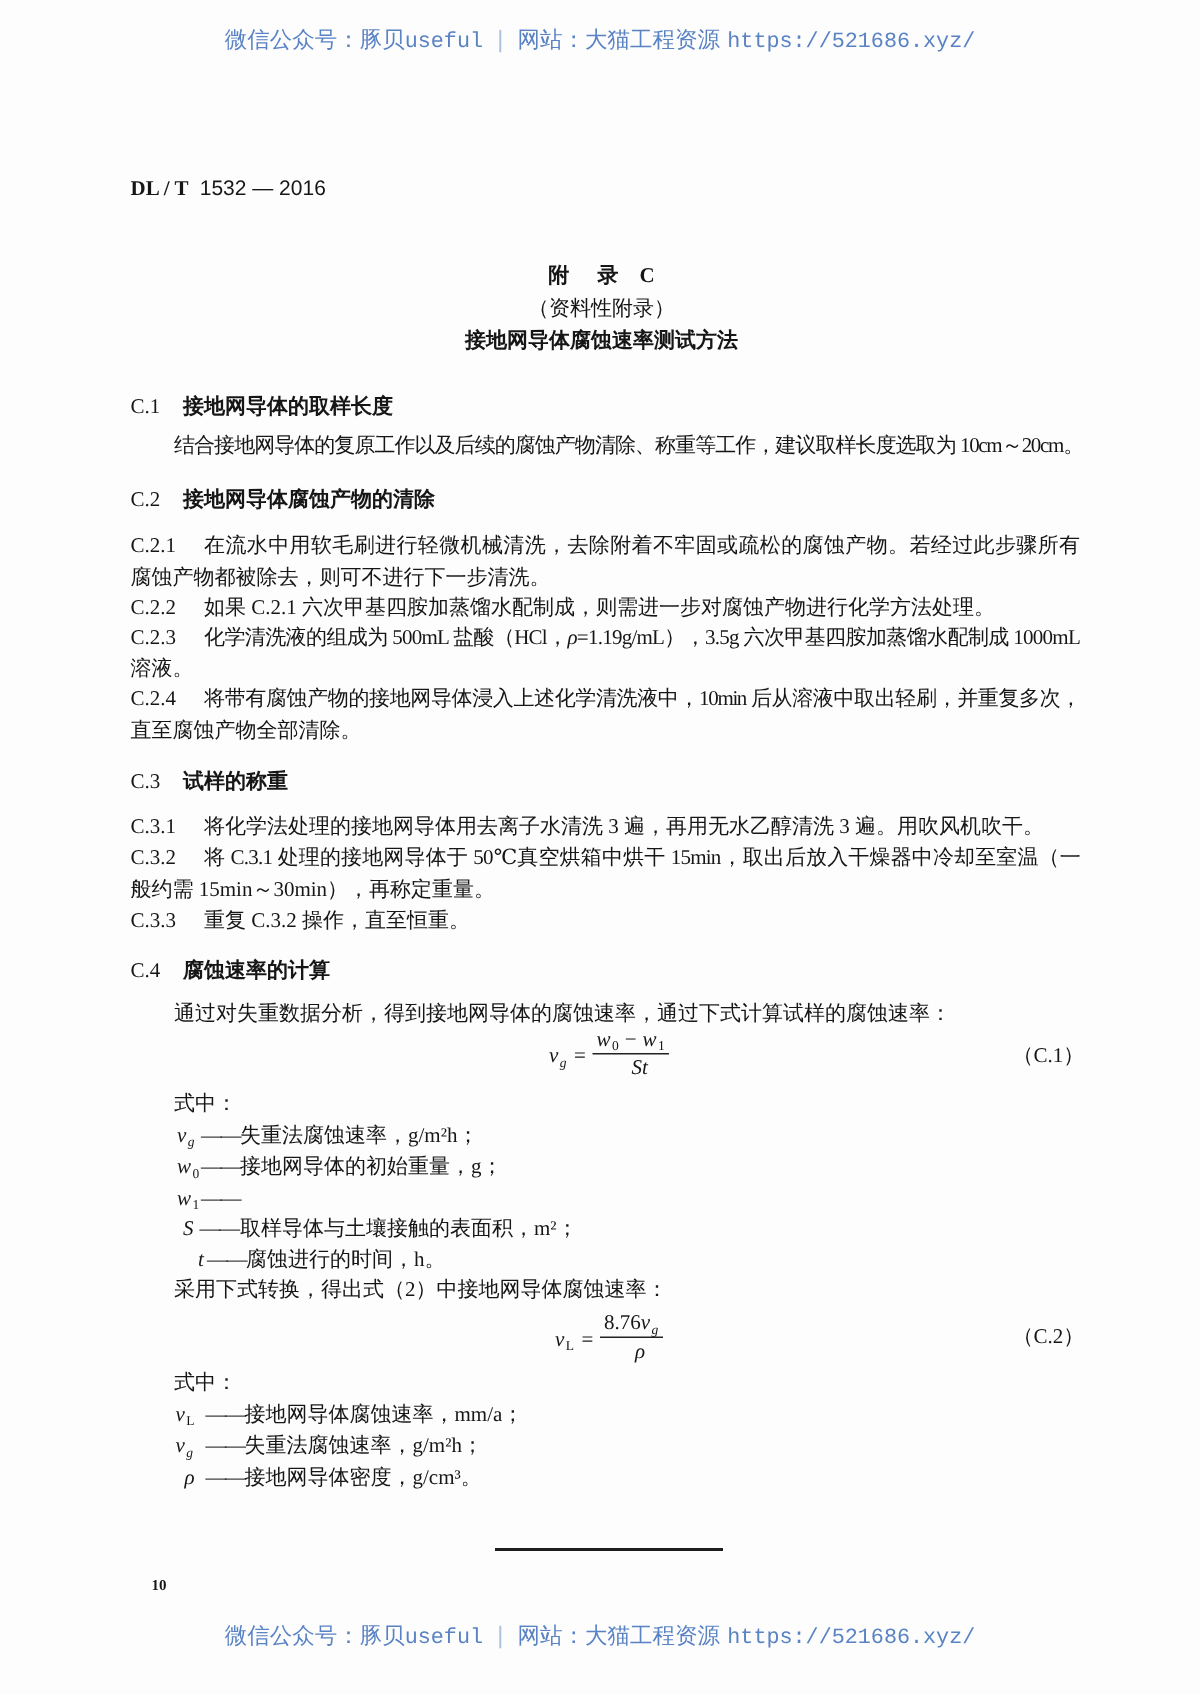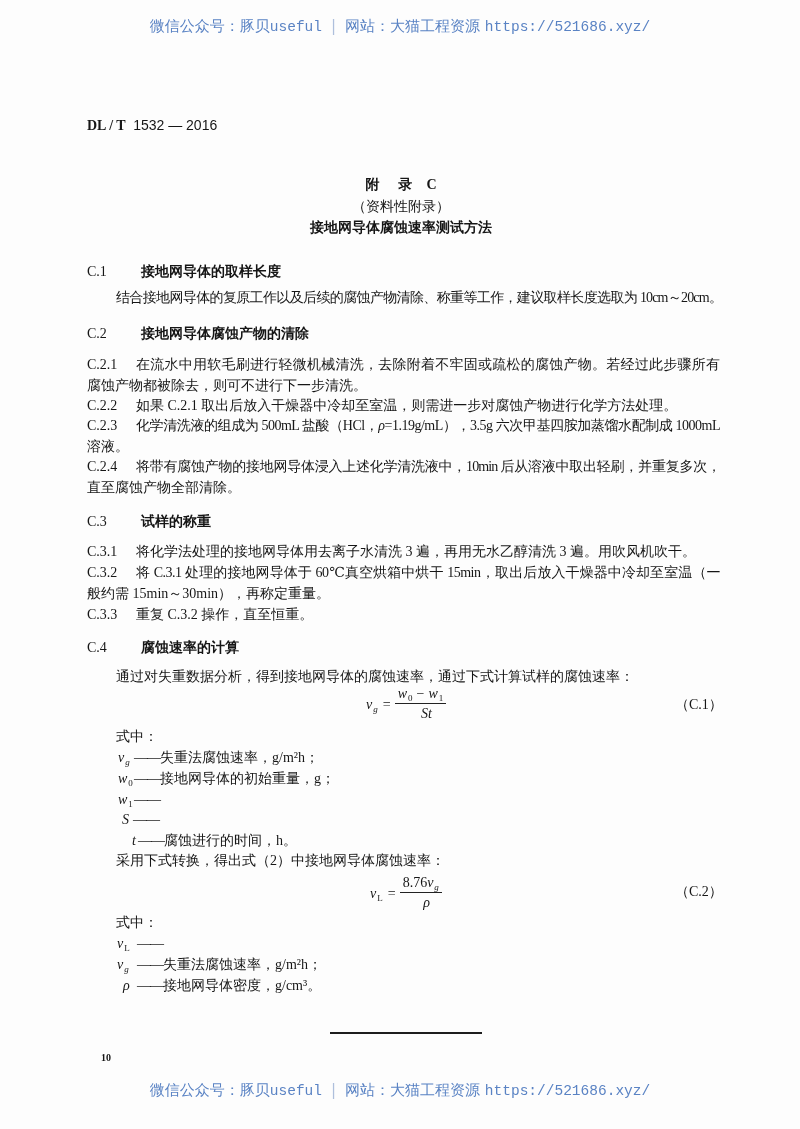--- a/index.html
+++ b/index.html
@@ -19,21 +19,21 @@
   .code-number{font-family:"Liberation Sans","DejaVu Sans",sans-serif;margin-left:4px;}
   
   .center{left:0;width:802px;text-align:center;}
   .bold-sans{font-family:"DejaVu Sans","Liberation Sans",sans-serif;font-weight:bold;font-size:14px;}
   .sans{font-family:"DejaVu Sans","Liberation Sans",sans-serif;font-size:14px;}
   .app-label{word-spacing:14px;}
   .app-letter{font-family:"Liberation Serif","DejaVu Serif",serif;font-weight:bold;margin-left:14px;}
   
   .heading{left:87px;}
   .h-num{display:inline-block;width:35px;font-family:"Liberation Serif","DejaVu Serif",serif;}
-  .h-title{font-family:"DejaVu Sans","Liberation Sans",sans-serif;font-weight:bold;margin-left:19px;}
+  .h-title{font-family:"DejaVu Sans","Liberation Sans",sans-serif;font-weight:bold;}
   
   .clause{left:87px;}
   .c-num{display:inline-block;width:49px;}
   .full{display:inline-block;text-align:justify;text-align-last:justify;white-space:nowrap;}
   .t1{letter-spacing:-0.5px;}
   .t2{letter-spacing:-0.9px;}
   .cont{left:87px;}
   .indent{left:116px;}
   
   .var{left:116px;width:600px;}
@@ -85,21 +85,21 @@
 <div class="abs heading" style="top:323px">
   <span class="h-num">C.2</span><span class="h-title">接地网导体腐蚀产物的清除</span>
 </div>
 
 <div class="abs clause" style="top:355px">
   <span class="c-num">C.2.1</span><span class="full" style="width:584px">在流水中用软毛刷进行轻微机械清洗，去除附着不牢固或疏松的腐蚀产物。若经过此步骤所有</span>
 </div>
 <div class="abs cont" style="top:376px">腐蚀产物都被除去，则可不进行下一步清洗。</div>
 
 <div class="abs clause" style="top:396px">
-  <span class="c-num">C.2.2</span><span>如果 C.2.1 取出后放入干燥器中冷却至室温，则需进一步对腐蚀产物进行化学方法处理。</span>
+  <span class="c-num">C.2.2</span><span>如果 C.2.1 六次甲基四胺加蒸馏水配制成，则需进一步对腐蚀产物进行化学方法处理。</span>
 </div>
 
 <div class="abs clause" style="top:416px">
   <span class="c-num">C.2.3</span><span class="full t1" style="width:584px"><span>化学清洗液的组成为 500mL 盐酸（HCl，</span><i>ρ</i><span>=1.19g/mL），3.5g 六次甲基四胺加蒸馏水配制成 1000mL</span></span>
 </div>
 <div class="abs cont" style="top:437px">溶液。</div>
 
 <div class="abs clause" style="top:457px">
   <span class="c-num">C.2.4</span><span class="full t2" style="width:584px">将带有腐蚀产物的接地网导体浸入上述化学清洗液中，10min 后从溶液中取出轻刷，并重复多次，</span>
 </div>
@@ -107,21 +107,21 @@
 
 <div class="abs heading" style="top:511px">
   <span class="h-num">C.3</span><span class="h-title">试样的称重</span>
 </div>
 
 <div class="abs clause" style="top:542px">
   <span class="c-num">C.3.1</span><span>将化学法处理的接地网导体用去离子水清洗 3 遍，再用无水乙醇清洗 3 遍。用吹风机吹干。</span>
 </div>
 
 <div class="abs clause" style="top:563px">
-  <span class="c-num">C.3.2</span><span class="full t1" style="width:584px">将 C.3.1 处理的接地网导体于 60℃真空烘箱中烘干 15min，取出后放入干燥器中冷却至室温（一</span>
+  <span class="c-num">C.3.2</span><span class="full t1" style="width:584px">将 C.3.1 处理的接地网导体于 50℃真空烘箱中烘干 15min，取出后放入干燥器中冷却至室温（一</span>
 </div>
 <div class="abs cont" style="top:584px">般约需 15min～30min），再称定重量。</div>
 
 <div class="abs clause" style="top:605px">
   <span class="c-num">C.3.3</span><span>重复 C.3.2 操作，直至恒重。</span>
 </div>
 
 <div class="abs heading" style="top:637px">
   <span class="h-num">C.4</span><span class="h-title">腐蚀速率的计算</span>
 </div>
@@ -150,20 +150,21 @@
   <span class="v-dash" style="left:18px">——</span>
   <span class="v-desc" style="left:44px">接地网导体的初始重量，g；</span>
 </div>
 <div class="abs var" style="top:790px">
   <span class="v-sym" style="left:2px"><i>w</i><span class="sub">1</span></span>
   <span class="v-dash" style="left:18px">——</span>
 </div>
 <div class="abs var" style="top:810px">
   <span class="v-sym" style="left:6px"><i>S</i><span class="sub"></span></span>
   <span class="v-dash" style="left:17px">——</span>
+  <span class="v-desc" style="left:44px">取样导体与土壤接触的表面积，m²；</span>
 </div>
 <div class="abs var" style="top:831px">
   <span class="v-sym" style="left:16px"><i>t</i><span class="sub"></span></span>
   <span class="v-dash" style="left:22px">——</span>
   <span class="v-desc" style="left:48px">腐蚀进行的时间，h。</span>
 </div>
 
 <div class="abs indent" style="top:851px">采用下式转换，得出式（2）中接地网导体腐蚀速率：</div>
 
 <div class="formula" style="left:370px;top:875px">
@@ -175,20 +176,21 @@
     <span class="den"><i>ρ</i></span>
   </span>
 </div>
 <div class="abs f-label" style="top:882px">（C.2）</div>
 
 <div class="abs indent" style="top:913px">式中：</div>
 
 <div class="abs var" style="top:934px">
   <span class="v-sym" style="left:1px"><i>v</i><span class="sub">L</span></span>
   <span class="v-dash" style="left:21px">——</span>
+  <span class="v-desc" style="left:47px">接地网导体腐蚀速率，mm/a；</span>
 </div>
 <div class="abs var" style="top:955px">
   <span class="v-sym" style="left:1px"><i>v</i><span class="subi">g</span></span>
   <span class="v-dash" style="left:21px">——</span>
   <span class="v-desc" style="left:47px">失重法腐蚀速率，g/m²h；</span>
 </div>
 <div class="abs var" style="top:976px">
   <span class="v-sym" style="left:7px"><i>ρ</i><span class="sub"></span></span>
   <span class="v-dash" style="left:21px">——</span>
   <span class="v-desc" style="left:47px">接地网导体密度，g/cm³。</span>

